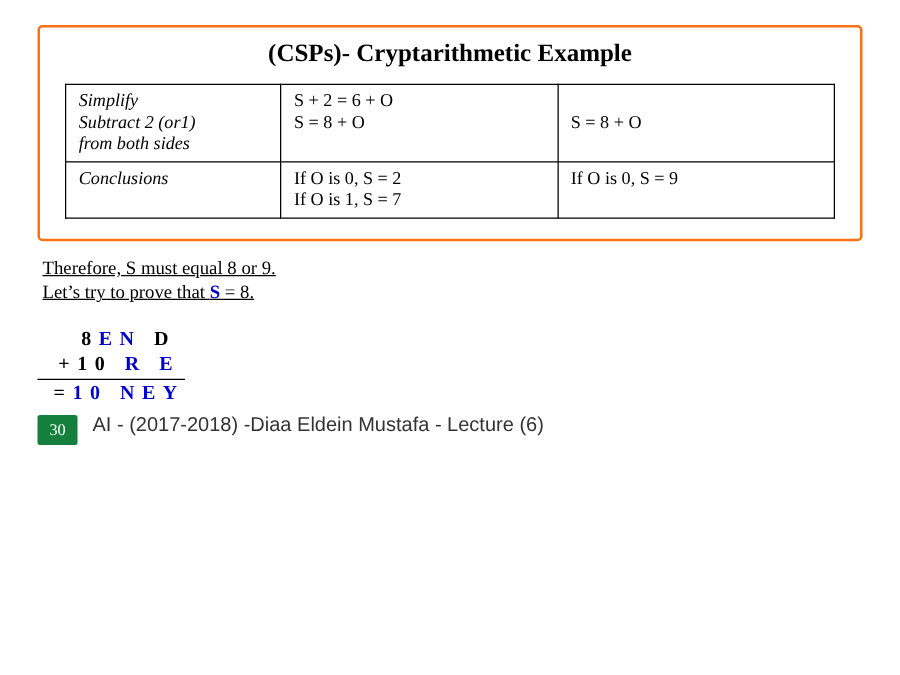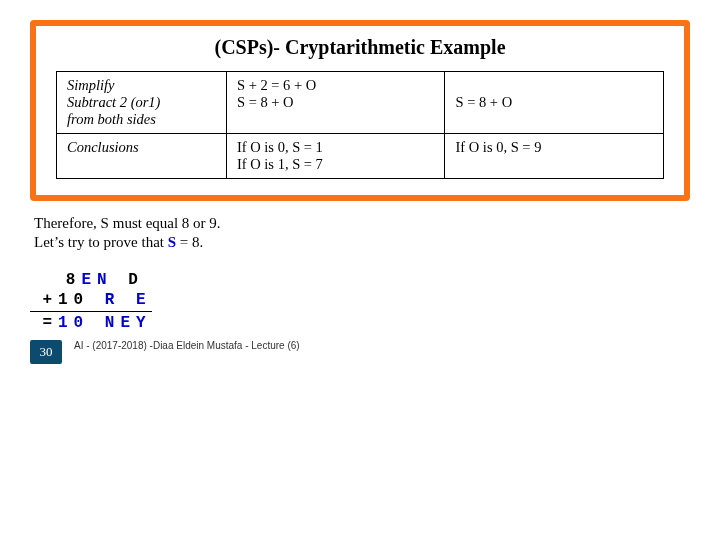--- a/index.html
+++ b/index.html
@@ -11,21 +11,21 @@
       font-size: 15px;
       color: #000;
       display: flex;
       flex-direction: column;
       align-items: flex-start;
       padding: 20px 30px 10px 30px;
     }
 
     .slide-container {
       width: 100%;
-      border: 6px solid #f97316;
+      border: 2px solid #f97316;
       border-radius: 4px;
       padding: 10px 20px 16px 20px;
       margin-bottom: 14px;
     }
 
     .slide-title {
       text-align: center;
       font-size: 20px;
       font-weight: bold;
       margin-bottom: 12px;
@@ -55,40 +55,40 @@
     td.col2 {
       width: 36%;
     }
 
     .bold { font-weight: bold; }
 
     .below-table {
       font-size: 15px;
       margin-bottom: 10px;
       padding-left: 4px;
+      text-decoration: underline;
     }
 
     .below-table p {
       margin-bottom: 2px;
     }
 
     .blue { color: #0000cc; }
 
     .equation-block {
       text-align: center;
       margin-top: 8px;
       font-size: 16px;
     }
 
     .equation-line {
       display: flex;
       justify-content: center;
       align-items: center;
       margin-bottom: 2px;
-      font-family: Liberation Mono, monospace;
     }
 
     .eq-symbol {
       width: 22px;
       text-align: right;
       margin-right: 6px;
       font-weight: bold;
     }
 
     .eq-word {
@@ -107,31 +107,31 @@
     }
 
     .footer-row {
       display: flex;
       align-items: flex-start;
       gap: 12px;
       margin-top: 6px;
     }
 
     .page-badge {
-      background: #0c4a6e;
+      background: #15803d;
       color: #fff;
       font-size: 13px;
       padding: 4px 8px;
       border-radius: 2px;
       min-width: 32px;
       text-align: center;
     }
 
     .footer-text {
-      font-size: 10px;
+      font-size: 16px;
       color: #333;
       font-family: Arial, sans-serif;
     }
   </style>
 </head>
 <body>
 
 <div class="slide-container">
   <div class="slide-title">(CSPs)- Cryptarithmetic Example</div>
 
@@ -150,21 +150,21 @@
       <td class="col2">
         <span></span><br>
         <span>S = 8 + O</span>
       </td>
     </tr>
     <tr>
       <td class="label-cell">
         <span>Conclusions</span>
       </td>
       <td class="col1">
-        <span>If  O is 0, S = 1</span><br>
+        <span>If  O is 0, S = 2</span><br>
         <span>If  O is 1, S = 7</span>
       </td>
       <td class="col2">
         <span>If  O is 0, S = 9</span>
       </td>
     </tr>
   </tbody>
     </table>
 </div>
 

